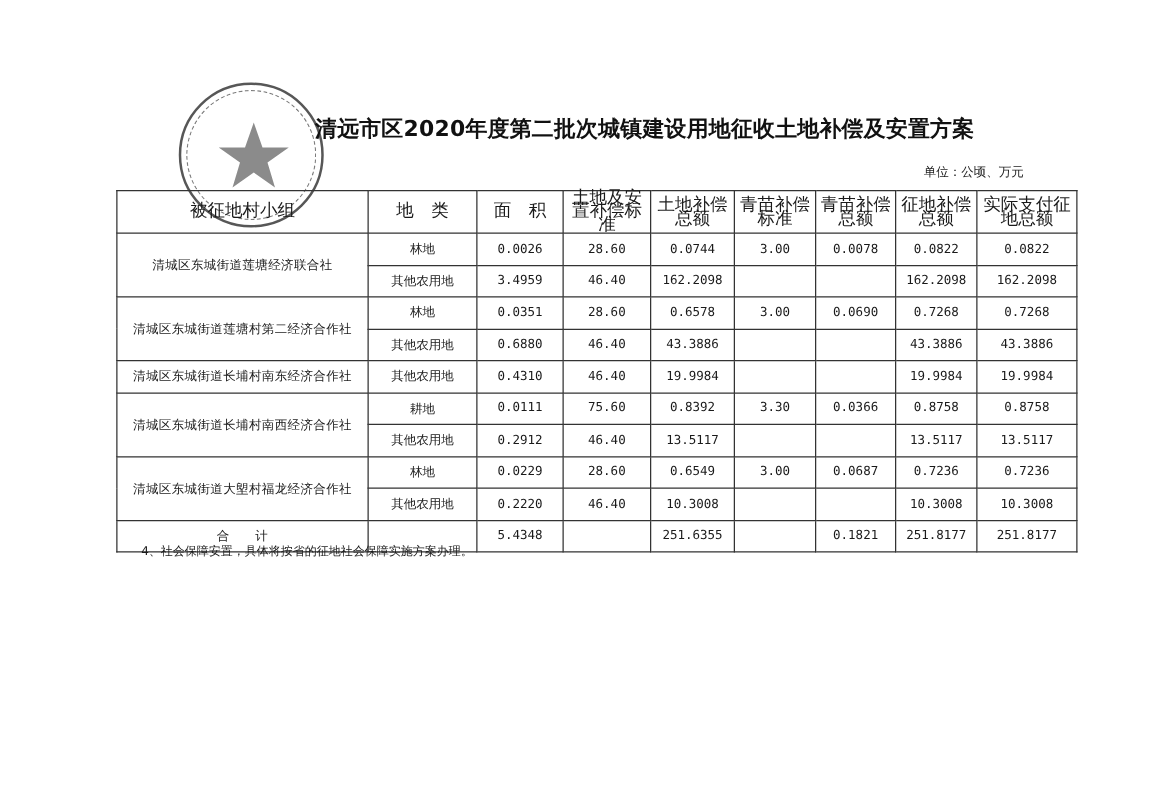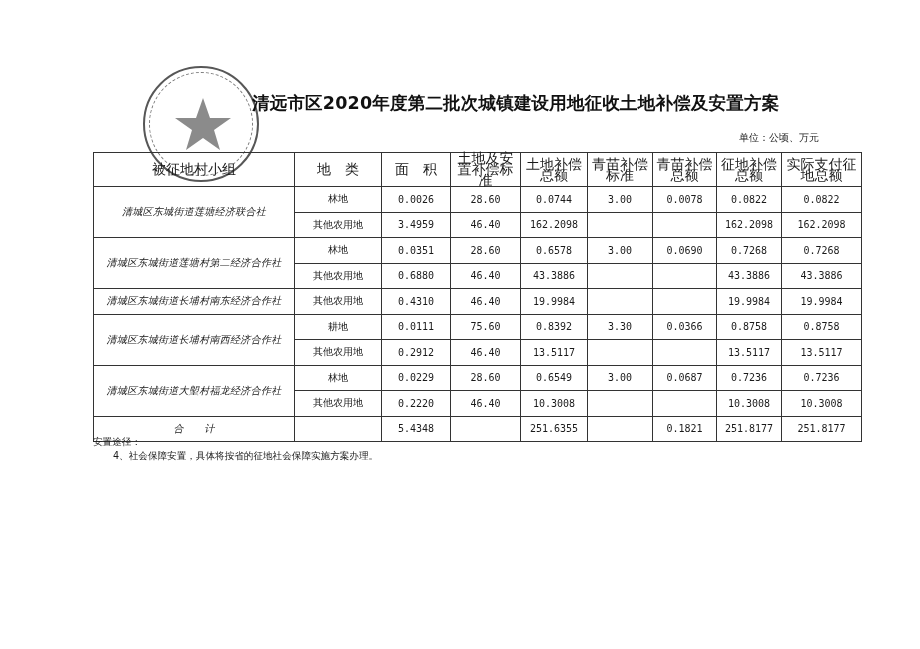--- a/index.html
+++ b/index.html
@@ -8,21 +8,21 @@
   .title { position: absolute; left: 252px; top: 91px; font-size: 17.5px; font-weight: bold;
            letter-spacing: 0.2px; color: #111; white-space: nowrap; }
   .unit { position: absolute; left: 739px; top: 131px; font-size: 10px; color: #222; white-space: nowrap; }
   table.main { position: absolute; left: 93px; top: 152px; border-collapse: collapse;
                border: 1.5px solid #222; }
   table.main td { border: 1px solid #333; text-align: center; vertical-align: middle;
                   font-size: 10px; padding: 0; color: #1a1a1a; }
   table.main td.num { font-family: "DejaVu Sans Mono", "Liberation Mono", monospace; font-size: 10px; }
   table.main tr.hdr td { height: 25px; font-size: 14px; line-height: 11px; }
   table.main tr.r td { height: 24.5px; }
-  td.grp { font-size: 10.5px; letter-spacing: 0.3px; font-style: italic; }
+  td.grp { font-size: 10.5px; letter-spacing: 0.3px; }
   .notes { position: absolute; left: 93px; top: 435px; width: 775px; font-size: 9.6px;
            line-height: 13px; color: #1a1a1a; }
   .notes p { margin: 0; }
   .notes .head { margin-bottom: 1px; }
   .notes .item { text-indent: 20px; }
   .stamp { position: absolute; left: 143px; top: 66px; width: 116px; height: 116px;
            border-radius: 50%; border: 2.5px solid #3a3a3a; box-sizing: border-box;
            opacity: 0.85; pointer-events: none; }
   .stamp::before { content: ""; position: absolute; left: 4px; top: 4px; right: 4px; bottom: 4px;
                    border-radius: 50%; border: 1px dashed #666; }
@@ -173,15 +173,14 @@
     <td class="num">251.6355</td>
     <td class="num"></td>
     <td class="num">0.1821</td>
     <td class="num">251.8177</td>
     <td class="num">251.8177</td>
   </tr>
 </tbody>
   </table>
 
 <div class="notes">
-  <p class="head">安置途径：</p>
   <p class="item">4、社会保障安置，具体将按省的征地社会保障实施方案办理。</p>
 </div>
 
 </body></html>

